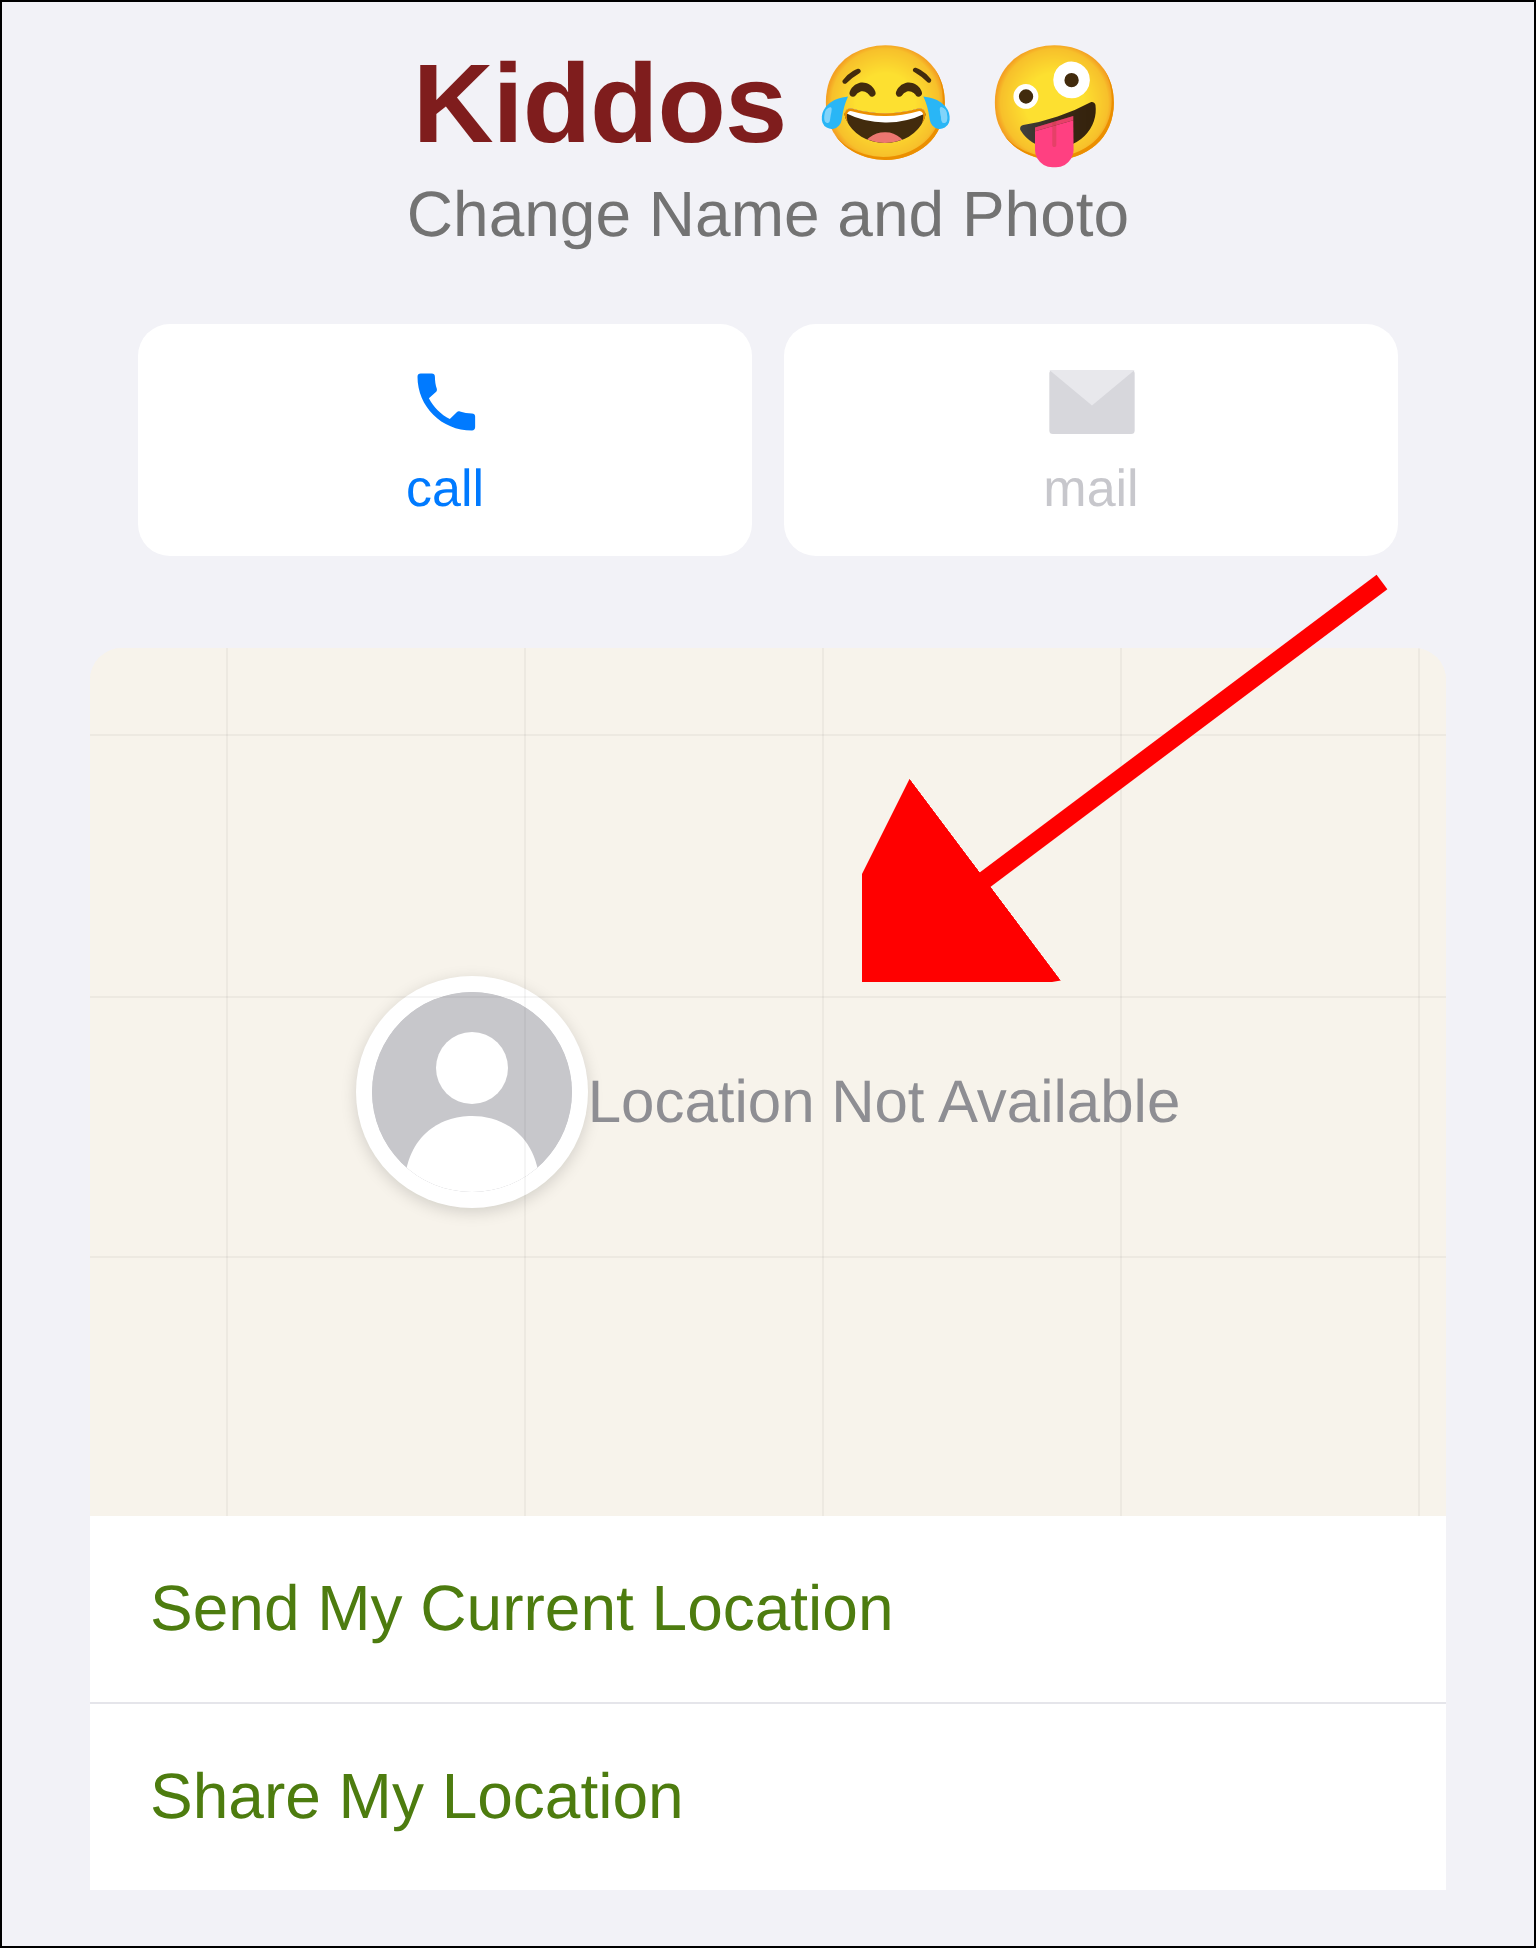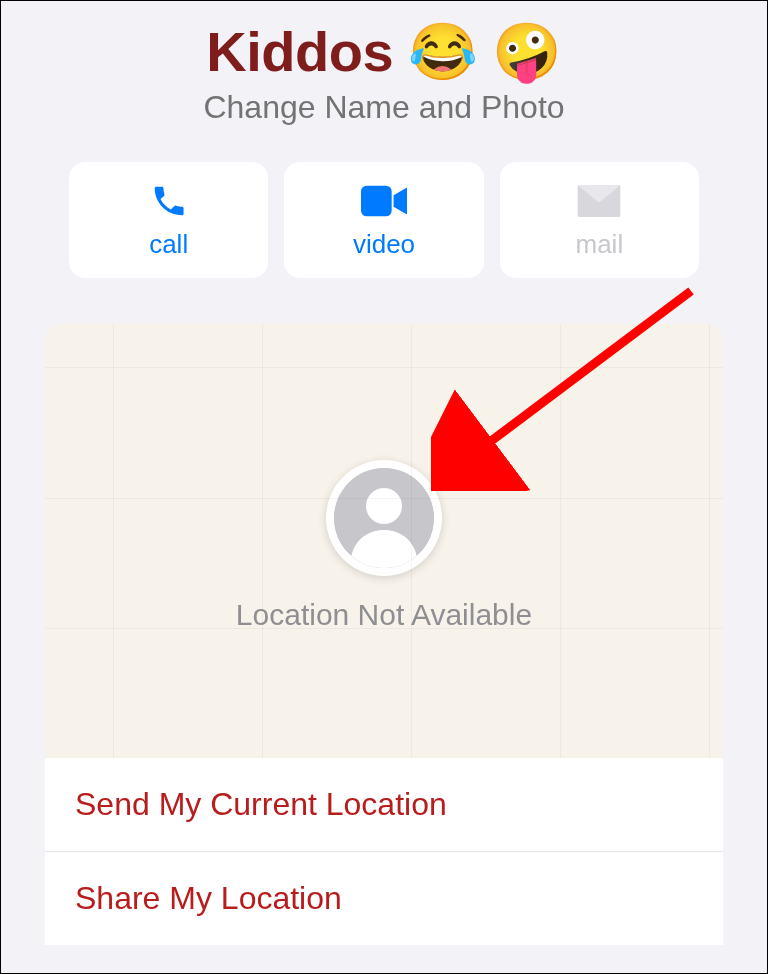--- a/index.html
+++ b/index.html
@@ -65,21 +65,20 @@
     background: #f7f3eb;
     border-radius: 16px 16px 0 0;
     overflow: hidden;
     position: relative;
   }
   .map-area {
     height: 434px;
     position: relative;
     background: #f7f3eb;
     display: flex;
-    flex-direction: column;
     align-items: center;
     justify-content: center;
   }
   .map-area .gv { position:absolute; top:0; bottom:0; width:1px; background:rgba(0,0,0,0.04); }
   .map-area .gh { position:absolute; left:0; right:0; height:1px; background:rgba(0,0,0,0.04); }
 
   .avatar-pin {
     width: 116px;
     height: 116px;
     border-radius: 50%;
@@ -105,21 +104,21 @@
     font-size: 30px;
     color: #8e8e93;
   }
 
   .list {
     background: #fff;
   }
   .list-item {
     padding: 28px 30px;
     font-size: 32px;
-    color: #b91c1c;
+    color: #4d7c0f;
     border-top: 1px solid #e5e5ea;
     cursor: pointer;
   }
   .list-item:first-child { border-top: none; }
 
   .arrow-overlay {
     position: absolute;
     pointer-events: none;
   }
 </style>
@@ -132,29 +131,20 @@
 </div>
 
 <div class="action-row">
   <div class="action-btn">
     <div class="icon-wrap">
       <svg width="38" height="38" viewBox="0 0 24 24" fill="#007aff">
           <path d="M6.6 10.8c1.4 2.8 3.8 5.1 6.6 6.6l2.2-2.2c.3-.3.7-.4 1-.2 1.2.4 2.5.6 3.8.6.6 0 1 .4 1 1V20c0 .6-.4 1-1 1C10.6 21 3 13.4 3 4c0-.6.4-1 1-1h3.5c.6 0 1 .4 1 1 0 1.3.2 2.6.6 3.8.1.4 0 .8-.2 1L6.6 10.8z"></path>
         </svg>
     </div>
     <div class="label">call</div>
-  </div>
-  <div class="action-btn">
-    <div class="icon-wrap">
-      <svg width="46" height="32" viewBox="0 0 24 16" fill="#007aff">
-          <rect x="0" y="0" width="16" height="16" rx="3"></rect>
-          <path d="M17 5 L24 1 V15 L17 11 Z"></path>
-        </svg>
-    </div>
-    <div class="label">video</div>
   </div>
   <div class="action-btn disabled">
     <div class="icon-wrap">
       <svg width="44" height="32" viewBox="0 0 24 18" fill="#d7d7dc">
           <rect x="0" y="0" width="24" height="18" rx="1"></rect>
           <path d="M0 0 L12 10 L24 0 Z" fill="#e8e8ec"></path>
         </svg>
     </div>
     <div class="label">mail</div>
   </div>

